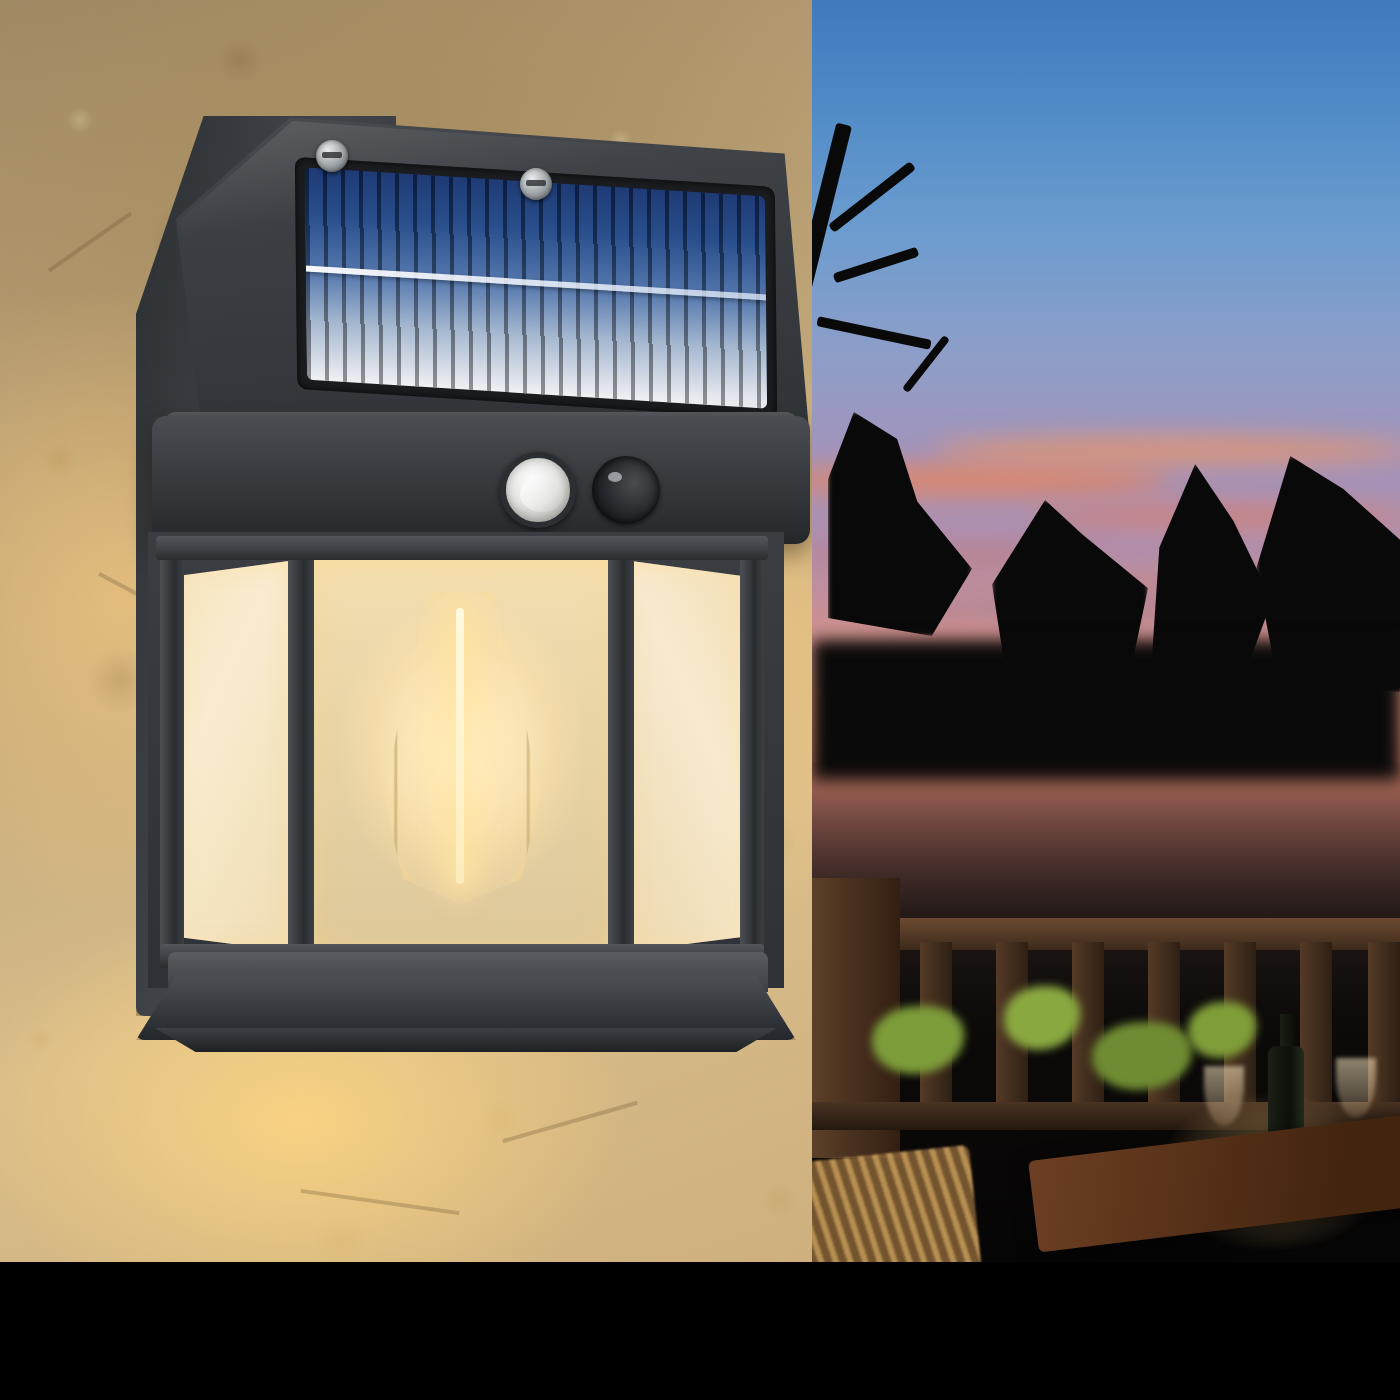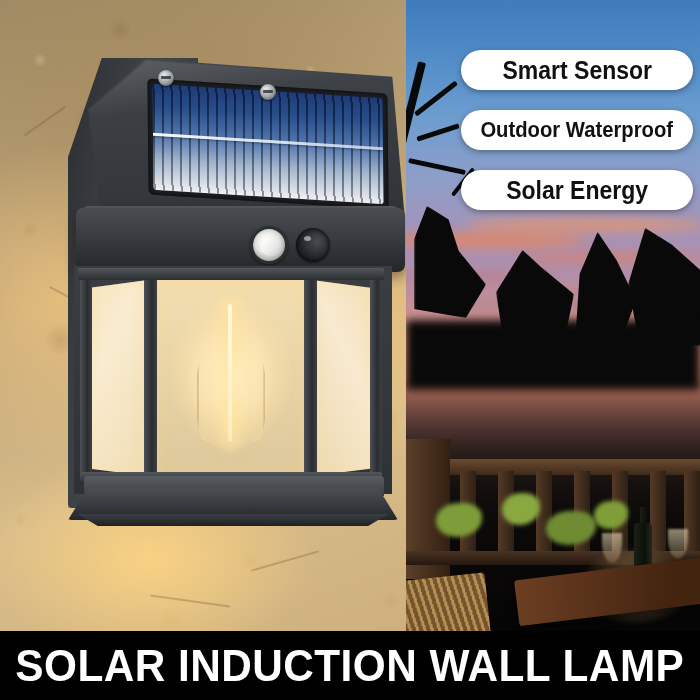--- a/index.html
+++ b/index.html
@@ -391,29 +391,15 @@
       <div class="warmlight"></div>
       <div class="bottle-neck"></div>
       <div class="bottle"></div>
       <div class="wineglass" style="left:196px; top:152px;"></div>
       <div class="wineglass" style="left:262px; top:148px;"></div>
       <div class="tabletop"></div>
       <div class="chair"></div>
     </div>
   </div>
 
-  <div class="badges">
-    <div class="badge b1">
-      <span class="badge-label">Smart Sensor</span>
-    </div>
-    <div class="badge b2">
-      <span class="badge-label">Outdoor Waterproof</span>
-    </div>
-    <div class="badge b3">
-      <span class="badge-label">Solar Energy</span>
-    </div>
-  </div>
-
-  <div class="banner">
-    <div class="banner-title">SOLAR INDUCTION WALL LAMP</div>
-  </div>
+
 
 </div>
 
 </body></html>

